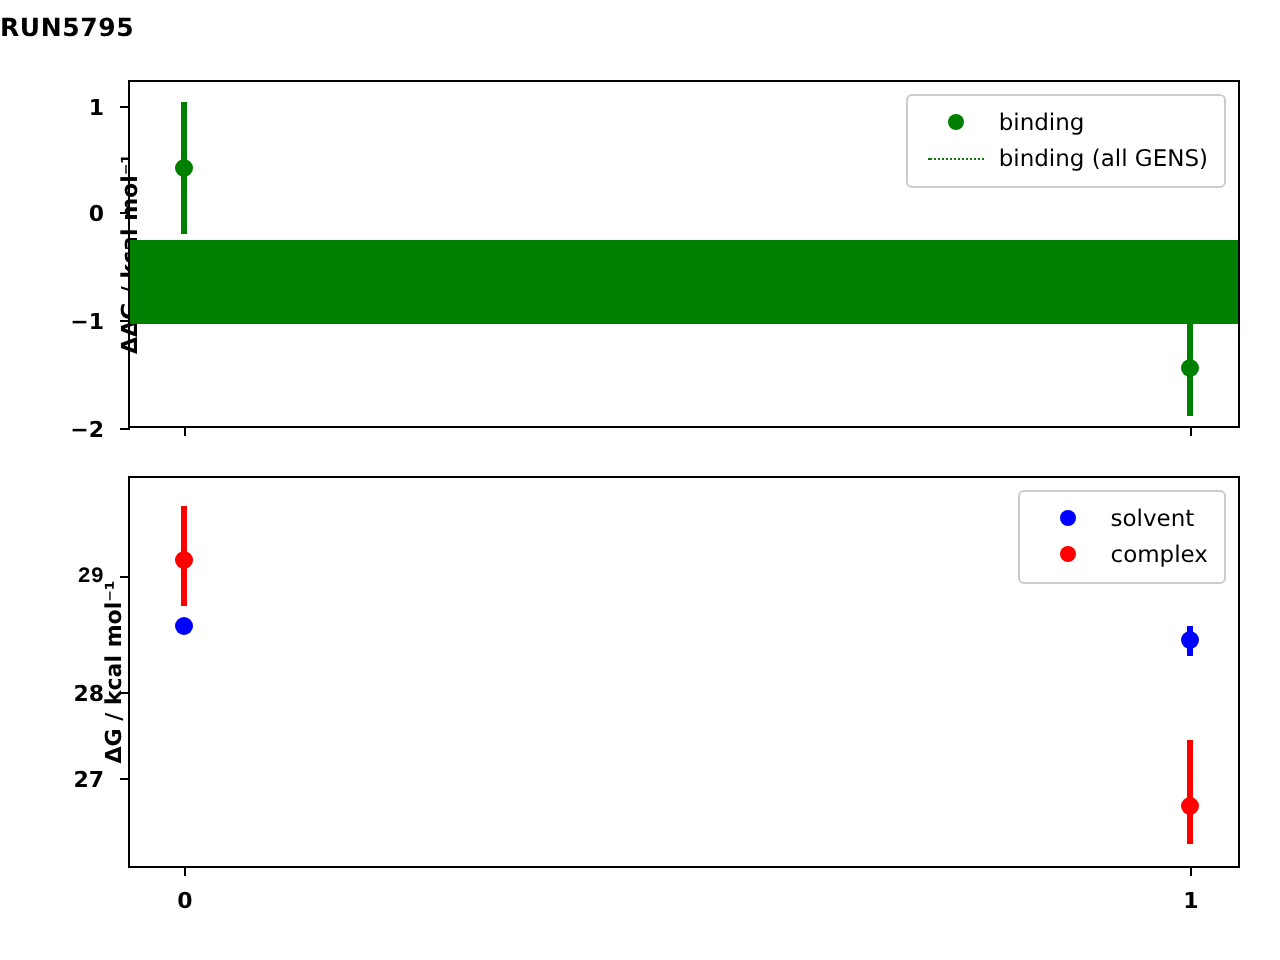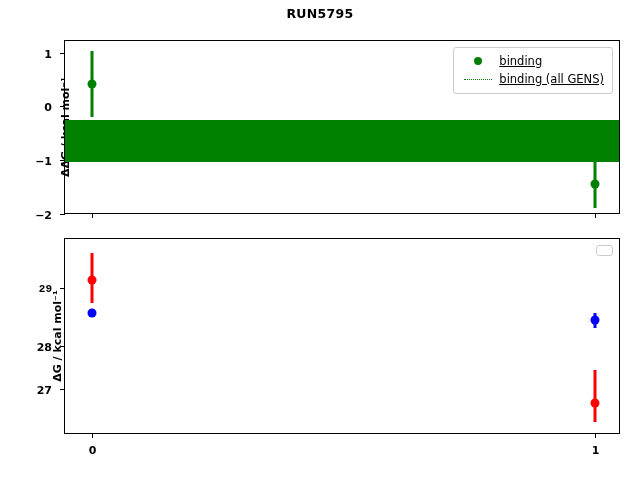--- a/index.html
+++ b/index.html
@@ -9,21 +9,20 @@
     background:#ffffff;
     font-family:"DejaVu Sans", sans-serif;
     position:relative;
     overflow:hidden;
   }
   #figure { position:absolute; inset:0; }
 
   .title {
     position:absolute;
     top:6px; left:0; width:640px;
-    text-align:center;
     font-size:12.5px;
     font-weight:bold;
     color:#000;
     letter-spacing:0.3px;
   }
 
   
   .axes {
     position:absolute;
     border:1.3px solid #000;
@@ -115,21 +114,21 @@
   
   .legend {
     position:absolute;
     background:#ffffff;
     border:1px solid #cccccc;
     border-radius:3px;
     padding:4px 8px 5px 7px;
     font-size:11.5px;
     color:#000;
   }
-  #legend-top    { right:6px; top:6px;text-decoration:underline; }
+  #legend-top    { right:6px; top:6px; }
   #legend-bottom { right:6px; top:6px; }
   .legend-row {
     display:flex;
     align-items:center;
     height:18px;
     white-space:nowrap;
   }
   .legend-key {
     width:34px;
     display:flex;
@@ -230,16 +229,28 @@
       <div class="marker" style="left:26.5px; top:73.9px; background:#0000ff;"></div>
 
       <div class="errbar" style="left:529.5px; top:73.7px; height:15.0px; background:#0000ff;"></div>
       <div class="marker" style="left:529.5px; top:81.2px; background:#0000ff;"></div>
 
       <div class="errbar" style="left:529.5px; top:130.7px; height:52.4px; background:#ff0000;"></div>
       <div class="marker" style="left:529.5px; top:164.1px; background:#ff0000;"></div>
     </div>
 
     <div class="legend" id="legend-bottom">
+      <div class="legend-row">
+        <span class="legend-key">
+          <span class="legend-dot" style="background:#0000ff;"></span>
+        </span>
+        <span class="legend-text">solvent</span>
+      </div>
+      <div class="legend-row">
+        <span class="legend-key">
+          <span class="legend-dot" style="background:#ff0000;"></span>
+        </span>
+        <span class="legend-text">complex</span>
+      </div>
     </div>
   </div>
 
 </div>
 
 </body></html>

